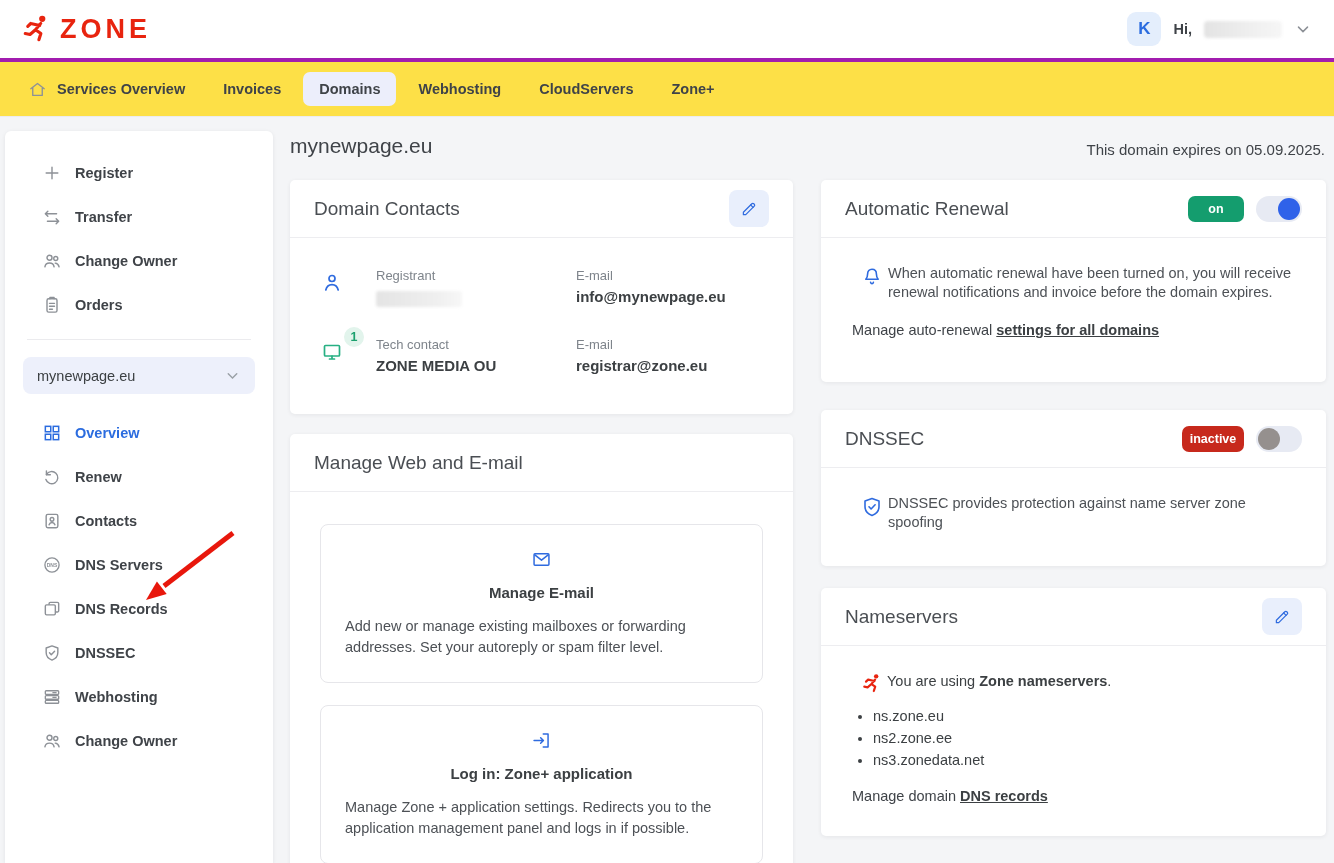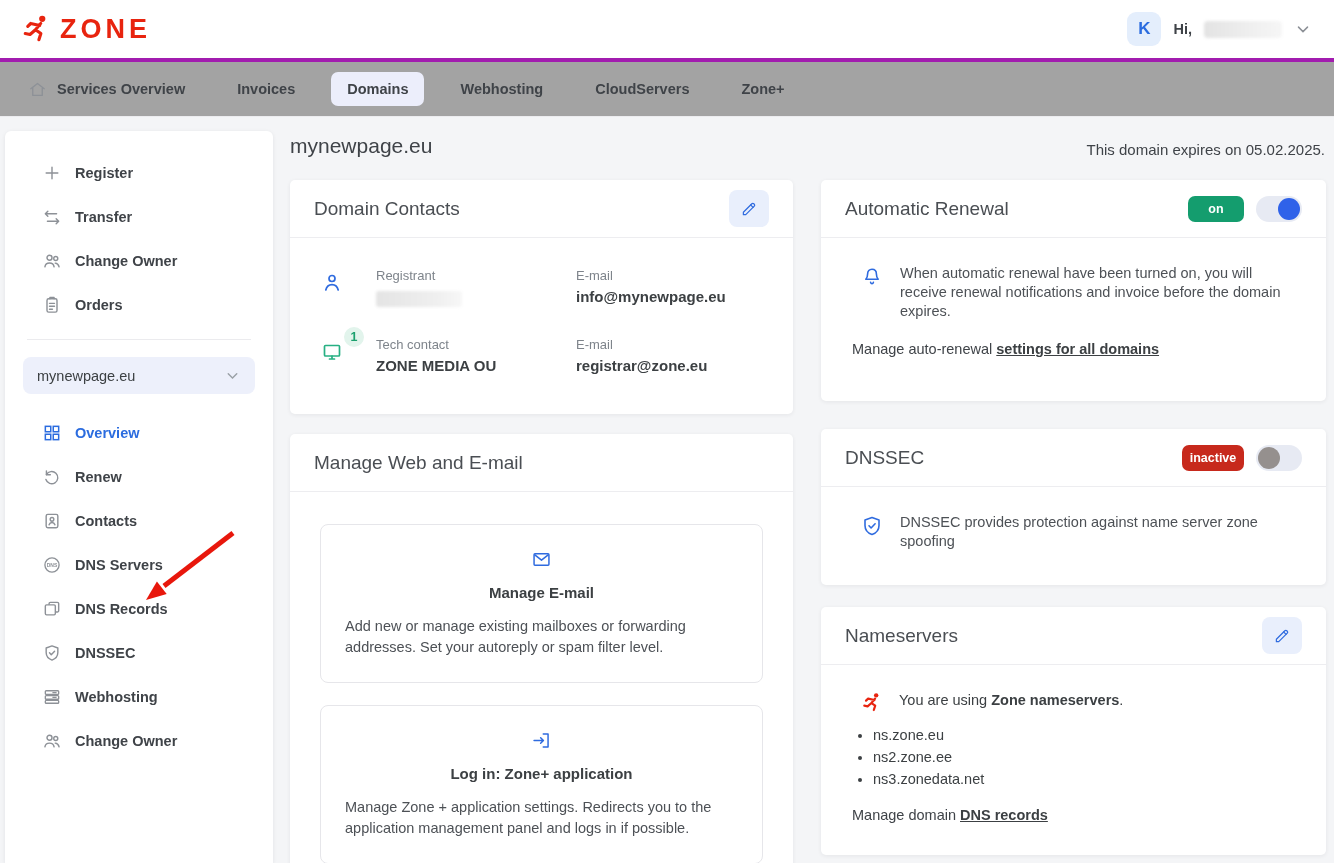--- a/index.html
+++ b/index.html
@@ -24,22 +24,22 @@
     display:flex; align-items:center; justify-content:center; font-size:17px; font-weight:700;
   }
   .greet { font-size:14.5px; font-weight:600; color:#3f4348; }
   .redacted-name {
     width:78px; height:17px; border-radius:4px;
     background:linear-gradient(90deg,#e3e3e3,#efefef 60%,#f6f6f6); filter:blur(1.5px);
   }
 
   
   .mainnav {
-    position:absolute; left:0; top:62px; width:1334px; height:55px; background:#a3a3a3;
-    border-bottom:1px solid #ececef; display:flex; align-items:center; padding-left:12px; gap:20px; z-index:4;
+    position:absolute; left:0; top:62px; width:1334px; height:55px; background:#fde047;
+    border-bottom:1px solid #ececef; display:flex; align-items:center; padding-left:12px; gap:6px; z-index:4;
   }
   .nav-item {
     display:flex; align-items:center; gap:10px; padding:9px 16px; border-radius:7px;
     font-size:14.5px; font-weight:600; color:#3f4348; cursor:pointer; white-space:nowrap;
   }
   .nav-item.active { background:#eceefb; }
   .nav-item .icn { color:#8d9197; }
 
   
   .sidebar {
@@ -107,21 +107,21 @@
 
   
   .mw-body { padding:32px 30px 30px 30px; }
   .mw-box { border:1px solid #e6e6ea; border-radius:8px; padding:24px; margin-bottom:22px; cursor:pointer; }
   .mw-box:last-child { margin-bottom:0; }
   .mw-title { display:flex; align-items:center; gap:14px; font-size:15px; font-weight:700; color:#3c4043;flex-direction:column; }
   .mw-title .icn { color:#2f6bdf; }
   .mw-desc { margin-top:15px; font-size:14.5px; color:#4d5156; line-height:21px; }
 
   
-  .icon-row { display:flex; gap:16px; padding:26px 24px 0 39px; }
+  .icon-row { display:flex; gap:4px; padding:26px 24px 0 39px; }
   .icon-row .icn { color:#2f6bdf; flex:none; margin-top:1px; }
   .icon-row p { font-size:14.5px; color:#4d5156; line-height:19px; }
   .manage-line { padding:20px 24px 0 31px; font-size:14.5px; color:#3f4348; }
   .manage-line a { color:#3c4043; font-weight:700; text-decoration:underline; cursor:pointer; }
   .card.auto { margin-bottom:28px; padding-bottom:44px; }
   .card.dnssec { margin-bottom:22px; padding-bottom:34px; }
   .card.nameservers { padding-bottom:32px; }
   .ns-list { margin:14px 0 0 52px; font-size:14.5px; color:#3c4043; }
   .ns-list li { margin-bottom:6px; }
   .bold-inline { font-weight:700; }
@@ -310,21 +310,21 @@
               <circle cx="16.5" cy="9" r="2.4"></circle>
               <path d="M15.8 14.6c2.6.2 4.1 1.7 4.7 4.4"></path>
             </svg>
         </span>
         <span>Change Owner</span>
       </div>
     </div>
   </aside>
 
   <h1 class="page-title">mynewpage.eu</h1>
-  <div class="expiry-note">This domain expires on 05.02.2025.</div>
+  <div class="expiry-note">This domain expires on 05.09.2025.</div>
 
   <div class="col-left">
 
     <section class="card" style="margin-bottom:20px;">
       <div class="card-header">
         <span class="card-title">Domain Contacts</span>
         <button class="edit-btn">
           <span>
             <svg width="18" height="18" viewBox="0 0 24 24" fill="none" stroke="#2f6bdf" stroke-width="1.6" stroke-linecap="round" stroke-linejoin="round">
                 <path d="M4.5 19.5h3.2L19 8.2a1.8 1.8 0 0 0 0-2.6l-.6-.6a1.8 1.8 0 0 0-2.6 0L4.5 16.3z"></path>

